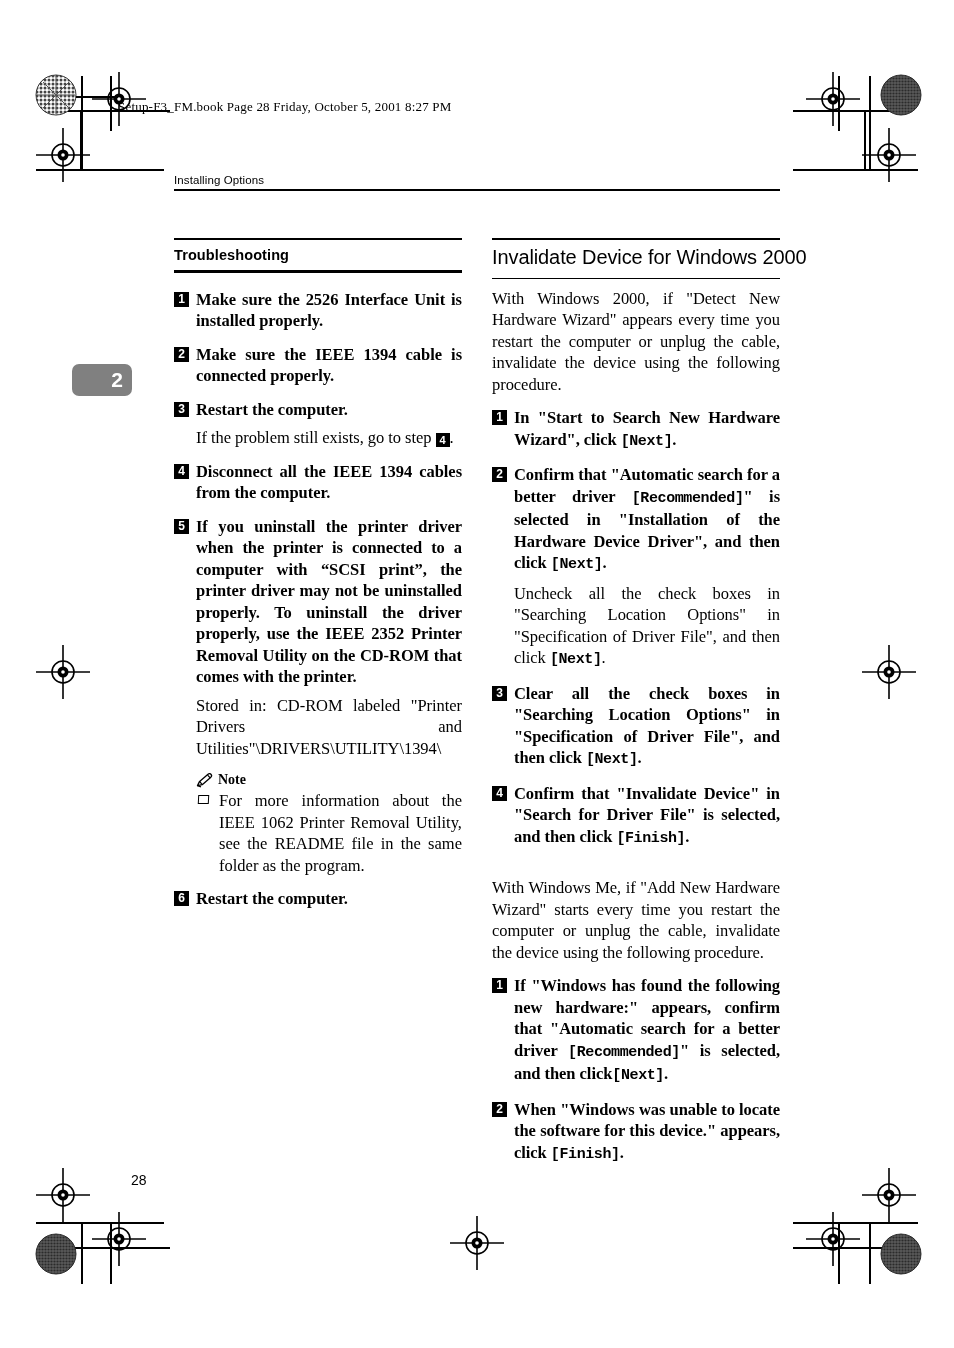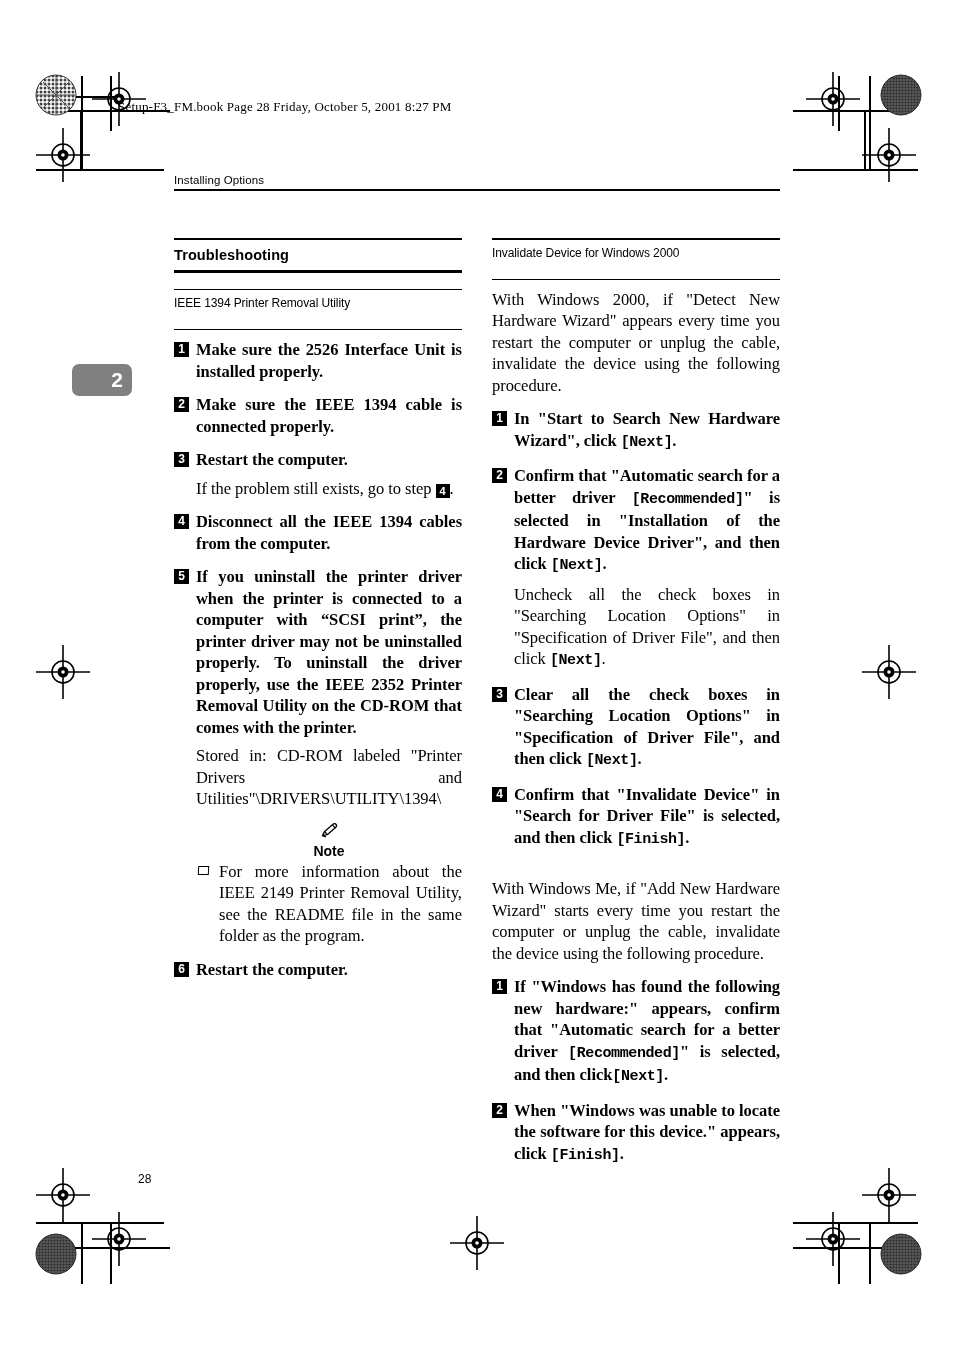--- a/index.html
+++ b/index.html
@@ -89,24 +89,24 @@
     font-size: 21px;
     text-align: right;
     line-height: 32px;
     padding-right: 9px;
     box-sizing: border-box;
   }
 
   
   .page-number {
     position: absolute;
-    left: 138px;
+    left: 131px;
     top: 1172px;
     font-family: "Liberation Sans", sans-serif;
-    font-size: 12px;
+    font-size: 14px;
   }
 
   
   .col {
     position: absolute;
     top: 222px;
     width: 288px;
     margin-top: 16px;
   }
   .col-left  { left: 174px; }
@@ -122,22 +122,22 @@
     padding: 7px 0 7px 0;
     letter-spacing: 0.1px;
   }
   .h1-rule-bot { height: 3.2px; background: #000; }
 
   
   .h2-block { margin-bottom: 9px; }
   .h2-rule-top { height: 1.5px; background: #000; }
   .h2-text {
     font-family: "Liberation Sans", sans-serif;
-    font-size: 12px;
-    padding: 6px 0 19px 0;
+    font-size: 20px;
+    padding: 6px 0 9px 0;
     letter-spacing: -0.1px;
     white-space: nowrap;
   }
   .h2-rule-bot { height: 1.1px; background: #000; }
 
   
   .para {
     font-family: "Liberation Serif", serif;
     font-size: 16.5px;
     line-height: 21.5px;
@@ -201,28 +201,27 @@
   .uikey {
     font-family: Liberation Mono, monospace;
     font-weight: bold;
     font-size: 15px;
     letter-spacing: -0.4px;
   }
 
   
   .note-block { margin: 13px 0 12px 0; }
   .note-head {
-    font-family: Liberation Sans, sans-serif;
+    font-family: Liberation Serif, serif;
     font-weight: bold;
     font-size: 14px;
     display: flex;
     align-items: center;
     gap: 5px;
     margin-bottom: 2px;
-    flex-direction: column;
   }
   .note-icon { width: 17px; height: 15px; display: block; }
   .note-item {
     position: relative;
     padding-left: 23px;
     font-family: "Liberation Serif", serif;
     font-size: 16.5px;
     line-height: 21.5px;
     text-align: justify;
   }
@@ -420,25 +419,20 @@
   <div class="page-number">28</div>
 
   <div class="col col-left">
 
     <div class="h1-block">
       <div class="h1-rule-top"></div>
       <div class="h1-text">Troubleshooting</div>
       <div class="h1-rule-bot"></div>
     </div>
 
-    <div class="h2-block">
-      <div class="h2-rule-top"></div>
-      <div class="h2-text">IEEE 1394 Printer Removal Utility</div>
-      <div class="h2-rule-bot"></div>
-    </div>
 
 
     <div class="step">
       <span class="step-num">1</span>
       <div class="step-body">Make sure the 2526 Interface Unit is installed properly.</div>
     </div>
 
     <div class="step">
       <span class="step-num">2</span>
       <div class="step-body">Make sure the IEEE 1394 cable is connected properly.</div>
@@ -467,21 +461,21 @@
               <path d="M1.5 12.6 L3.6 8.4 L12.0 1.2 C13.0 0.4 14.4 0.6 15.1 1.5 C15.8 2.4 15.6 3.7 14.6 4.5 L6.2 11.7 Z" fill="#ffffff" stroke="#000000" stroke-width="1.3" stroke-linejoin="round"></path>
               <path d="M3.6 8.4 L6.2 11.7" stroke="#000000" stroke-width="1.2"></path>
               <path d="M1.5 12.6 L5.0 13.9" stroke="#000000" stroke-width="1.2"></path>
               <path d="M11.6 2.2 L14.3 5.0" stroke="#000000" stroke-width="1.1"></path>
             </svg>
           </span>
           <span>Note</span>
         </div>
         <div class="note-item">
           <span class="note-bullet"></span>
-          <span>For more information about the IEEE 2149 Printer Removal Utility, see the README file in the same folder as the program.</span>
+          <span>For more information about the IEEE 1062 Printer Removal Utility, see the README file in the same folder as the program.</span>
         </div>
       </div>
     </div>
 
     <div class="step">
       <span class="step-num">6</span>
       <div class="step-body">Restart the computer.</div>
     </div>
 
   </div>

